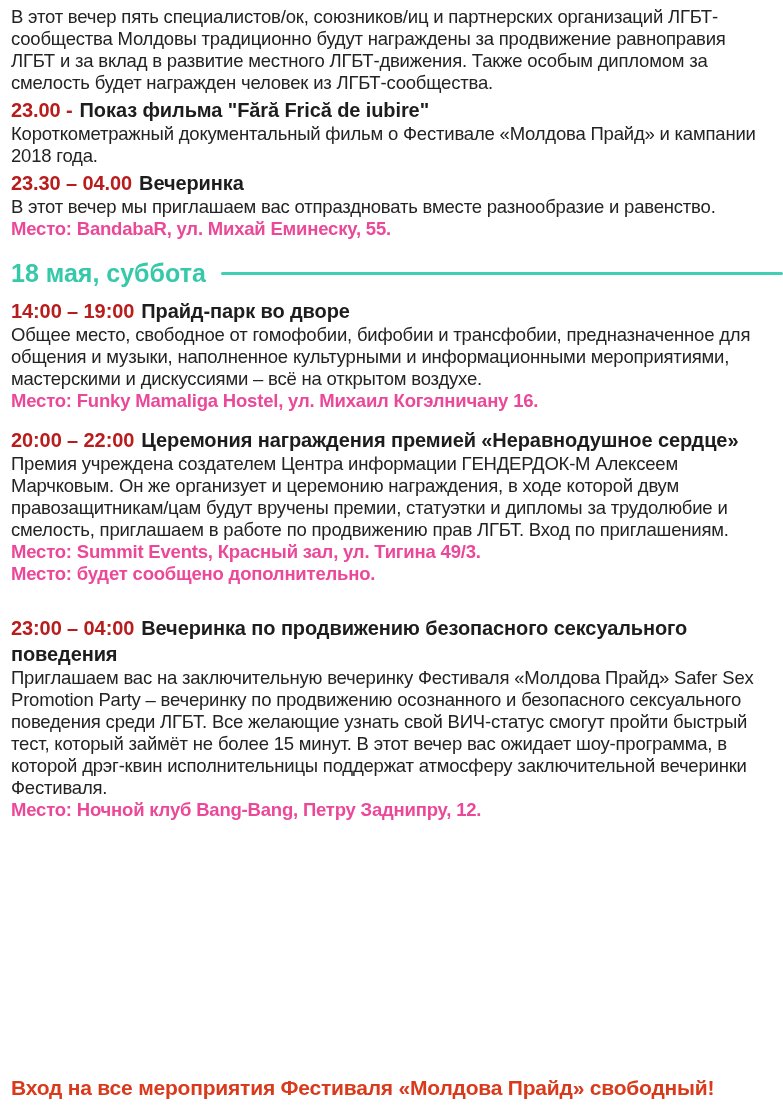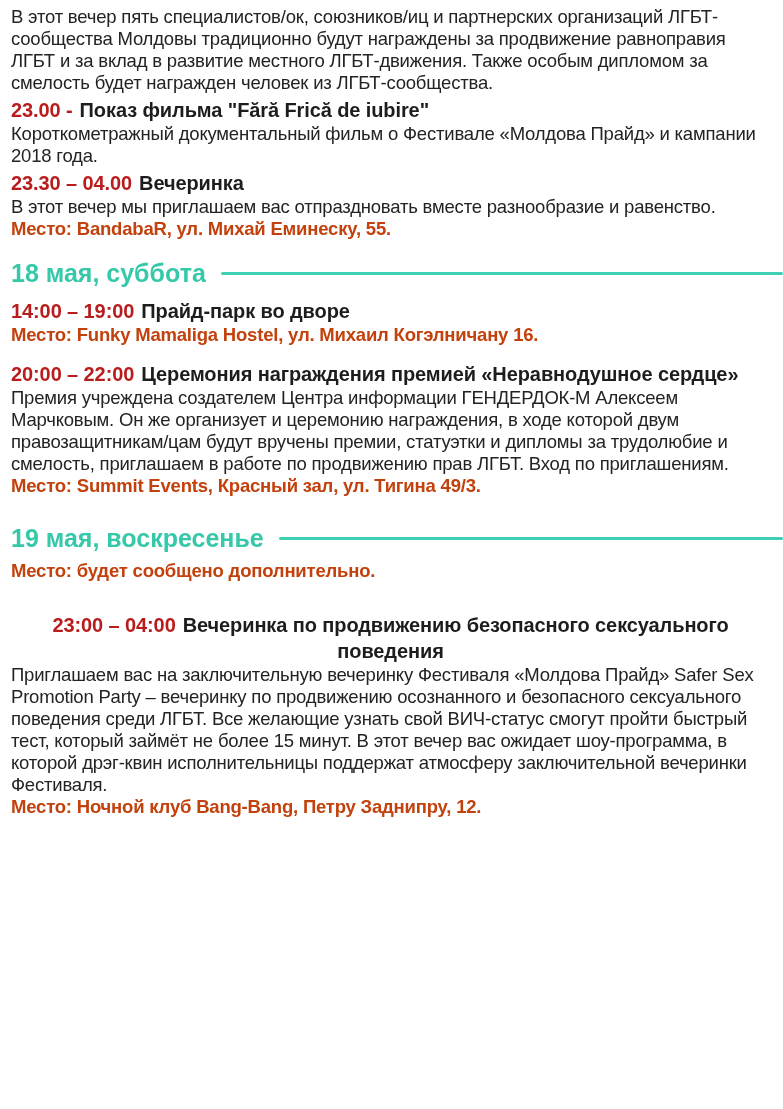--- a/index.html
+++ b/index.html
@@ -25,35 +25,35 @@
     letter-spacing: -0.2px;
     color: #232323;
   }
 
   .loc {
     margin: 0;
     font-size: 18.5px;
     line-height: 22px;
     letter-spacing: -0.2px;
     font-weight: bold;
-    color: #c2410c;
+    color: #ec4899;
   }
 
   .eh {
     margin: 3px 0 0 0;
     font-size: 20px;
     line-height: 26px;
     font-weight: bold;
     letter-spacing: -0.1px;
     color: #1d1d1d;
   }
   .eh .time { color: #b91c1c; margin-right: 7px; }
 
   .gap-md { margin-top: 15px; }
-  .gap-lg { margin-top: 30px; text-align: center; }
+  .gap-lg { margin-top: 30px; }
 
   .section-row {
     display: flex;
     align-items: center;
     margin: 19px -13px 8px 0;  
   }
   .section-row.gap-xl { margin-top: 27px; }
   .section-title {
     font-size: 25px;
     line-height: 28px;
@@ -91,31 +91,29 @@
   <p class="eh"><span class="time">23.30 – 04.00</span><span>Вечеринка</span></p>
   <p class="body-text">В этот вечер мы приглашаем вас отпраздновать вместе разнообразие и равенство.</p>
   <p class="loc">Место: BandabaR, ул. Михай Еминеску, 55.</p>
 
   <div class="section-row">
     <span class="section-title">18 мая, суббота</span>
     <span class="section-rule"></span>
   </div>
 
   <p class="eh"><span class="time">14:00 – 19:00</span><span>Прайд-парк во дворе</span></p>
+  <p class="body-text">Общее место, свободное от гомофобии, бифобии и трансфобии, предназначенное для общения и музыки, наполненное культурными и информационными мероприятиями, мастерскими и дискуссиями – всё на открытом воздухе.</p>
   <p class="loc">Место: Funky Mamaliga Hostel, ул. Михаил Когэлничану 16.</p>
 
   <p class="eh gap-md"><span class="time">20:00 – 22:00</span><span>Церемония награждения премией «Неравнодушное сердце»</span></p>
   <p class="body-text">Премия учреждена создателем Центра информации ГЕНДЕРДОК-М Алексеем Марчковым. Он же организует и церемонию награждения, в ходе которой двум правозащитникам/цам будут вручены премии, статуэтки и дипломы за трудолюбие и смелость, приглашаем в работе по продвижению прав ЛГБТ. Вход по приглашениям.</p>
   <p class="loc">Место: Summit Events, Красный зал, ул. Тигина 49/3.</p>
 
-  <div class="section-row gap-xl">
-    <span class="section-title">19 мая, воскресенье</span>
-    <span class="section-rule"></span>
-  </div>
 
   <p class="loc">Место: будет сообщено дополнительно.</p>
 
   <p class="eh gap-lg"><span class="time">23:00 – 04:00</span><span>Вечеринка по продвижению безопасного сексуального поведения</span></p>
   <p class="body-text">Приглашаем вас на заключительную вечеринку Фестиваля «Молдова Прайд» Safer Sex Promotion Party – вечеринку по продвижению осознанного и безопасного сексуального поведения среди ЛГБТ. Все желающие узнать свой ВИЧ-статус смогут пройти быстрый тест, который займёт не более 15 минут. В этот вечер вас ожидает шоу-программа, в которой дрэг-квин исполнительницы поддержат атмосферу заключительной вечеринки Фестиваля.</p>
   <p class="loc">Место: Ночной клуб Bang-Bang, Петру Заднипру, 12.</p>
 
+  <p class="footer-note">Вход на все мероприятия Фестиваля «Молдова Прайд» свободный!</p>
 
 </div>
 
 </body></html>

